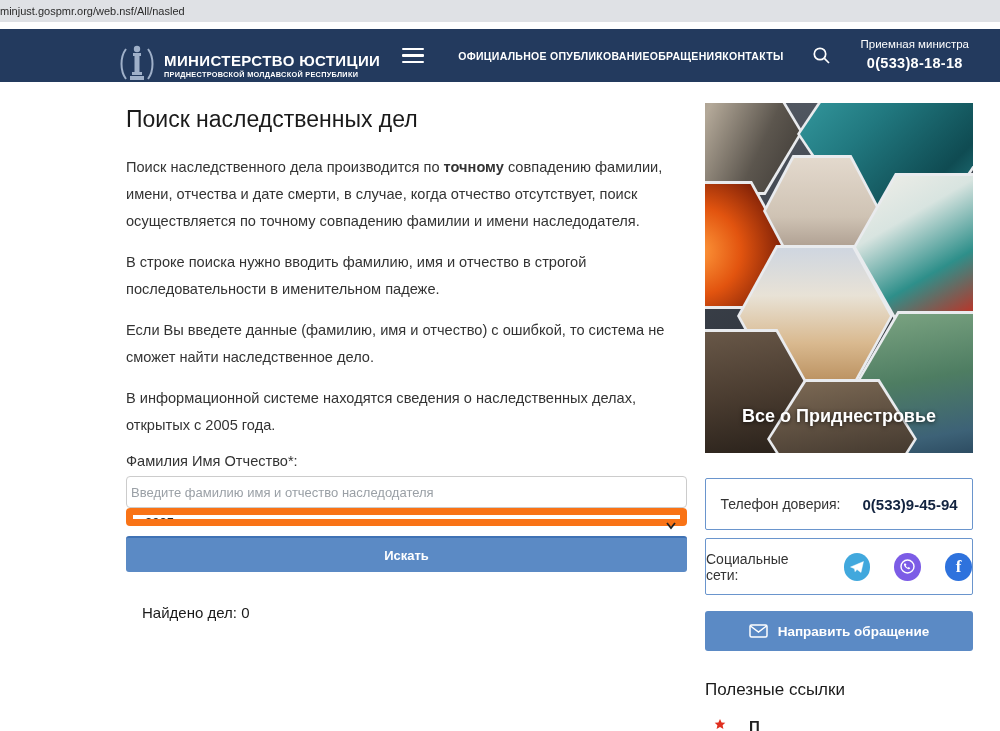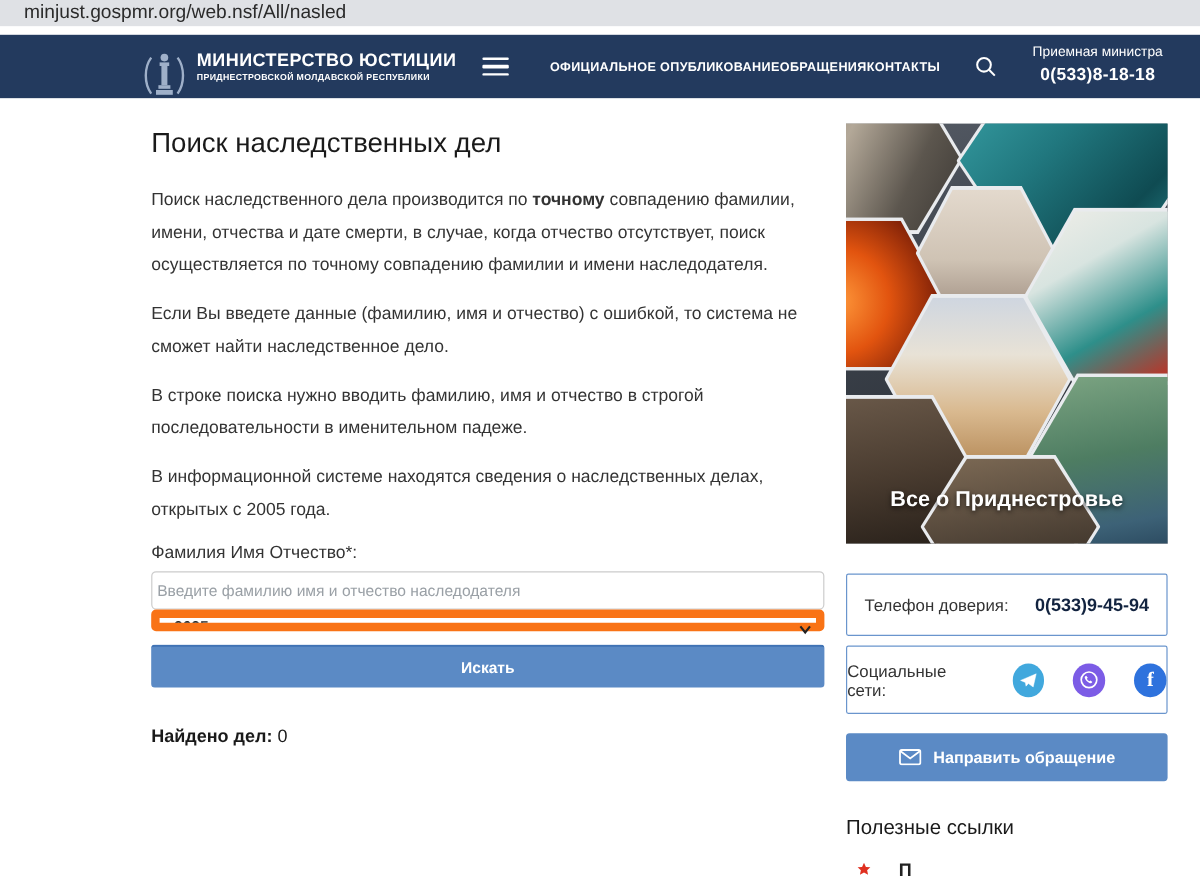--- a/index.html
+++ b/index.html
@@ -1,28 +1,28 @@
 <!DOCTYPE html>
 <html><head>
 <meta charset="utf-8">
 <style>
   * { margin:0; padding:0; box-sizing:border-box; }
   html,body { width:1000px; height:731px; overflow:hidden; background:#fff;
               font-family:"Liberation Sans", sans-serif; }
 
   
-  .urlbar { height:22px; background:#dfe1e5; font-size:16px; color:#2b2b2b;
-            line-height:22px; padding-left:20px; }
+  .urlbar { height:22px; background:#dfe1e5; font-size:11px; color:#2b2b2b;
+            line-height:22px; padding-left:0; }
 
   .gap { height:7px; background:#fff; }
 
   
   .header { height:53px; background:#233a5e; display:flex; align-items:center;
             padding:0 28px 0 118px; color:#fff; }
-  .logo { display:flex; align-items:flex-start; gap:8px; cursor:pointer;margin-top:20px; }
+  .logo { display:flex; align-items:center; gap:8px; cursor:pointer;margin-top:20px; }
   .logo-text .t1 { font-size:15px; font-weight:bold; letter-spacing:.4px; }
   .logo-text .t2 { font-size:7.3px; font-weight:bold; letter-spacing:.3px; margin-top:1px; }
   .burger { margin-left:22px; cursor:pointer; display:flex; flex-direction:column; gap:4px; }
   .burger span { display:block; width:22px; height:2.5px; background:#fff; border-radius:1px; }
   .nav { display:flex; margin-left:34px; }
   .nav-item { font-size:10.5px; font-weight:bold; letter-spacing:.3px; cursor:pointer;
               white-space:nowrap; }
   .search-btn { margin-left:28px; cursor:pointer; display:flex; }
   .reception { margin-left:30px; line-height:1.5;text-align:center; }
   .reception .r1 { font-size:11.5px; }
@@ -44,21 +44,21 @@
   .sel { width:100%; height:18px; border:7px solid #f97316; border-radius:4px;
          padding:0 12px; font-size:13px; font-weight:bold; color:#222;
          appearance:none; -webkit-appearance:none; background:#fff; outline:none;
          font-family:"Liberation Sans", sans-serif; }
   .sel-chev { position:absolute; right:10px; top:9px; pointer-events:none; }
   .search-button { width:100%; height:36px; background:#5b8ac5; border:none;
                    border-top:2px solid #3f72b4; border-radius:3px; color:#fff;
                    font-size:13px; font-weight:bold; cursor:pointer;
                    font-family:"Liberation Sans", sans-serif; }
   .results { margin-top:32px; font-size:15px; color:#1a1a1a; }
-  .results b { font-weight:bold; }
+  .results b { font-weight:normal;margin-left:16px; }
 
   
   .sidebar { position:absolute; left:705px; top:21px; width:268px; }
 
   .banner { position:relative; width:268px; height:350px; overflow:hidden; cursor:pointer;
             background:linear-gradient(160deg,#565c66 0%,#3a4049 40%,#23272e 100%); }
   .hex { position:absolute; clip-path:polygon(25% 0,75% 0,100% 50%,75% 100%,25% 100%,0 50%);
          background:#e9ebee; }
   .hex .ph { position:absolute; left:3px; top:3px; right:3px; bottom:3px;
              clip-path:polygon(25% 0,75% 0,100% 50%,75% 100%,25% 100%,0 50%); }
@@ -156,22 +156,22 @@
     <div class="r2">0(533)8-18-18</div>
   </div>
 </div>
 
 <div class="page">
 
   <div class="content">
     <h1>Поиск наследственных дел</h1>
 
     <p><span>Поиск наследственного дела производится по </span><b>точному</b><span> совпадению фамилии, имени, отчества и дате смерти, в случае, когда отчество отсутствует, поиск осуществляется по точному совпадению фамилии и имени наследодателя.</span></p>
+    <p>В строке поиска нужно вводить фамилию, имя и отчество в строгой последовательности в именительном падеже.</p>
     <p>Если Вы введете данные (фамилию, имя и отчество) с ошибкой, то система не сможет найти наследственное дело.</p>
-    <p>В строке поиска нужно вводить фамилию, имя и отчество в строгой последовательности в именительном падеже.</p>
     <p>В информационной системе находятся сведения о наследственных делах, открытых с 2005 года.</p>
 
     <div class="fld-label" style="margin-top:10px;">Фамилия Имя Отчество*:</div>
     <input class="txt-input" type="text" placeholder="Введите фамилию имя и отчество наследодателя" style="">
 
     <div class="sel-wrap">
       <select class="sel">
         <option>2025</option>
       </select>
       <span class="sel-chev">

